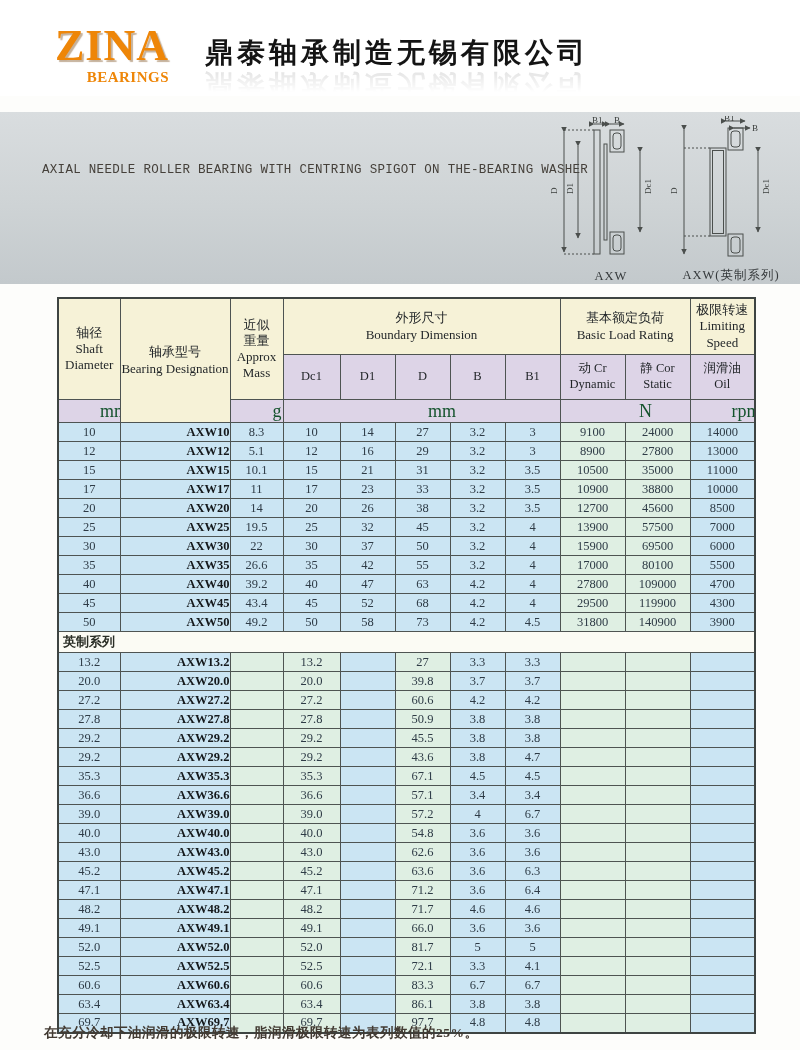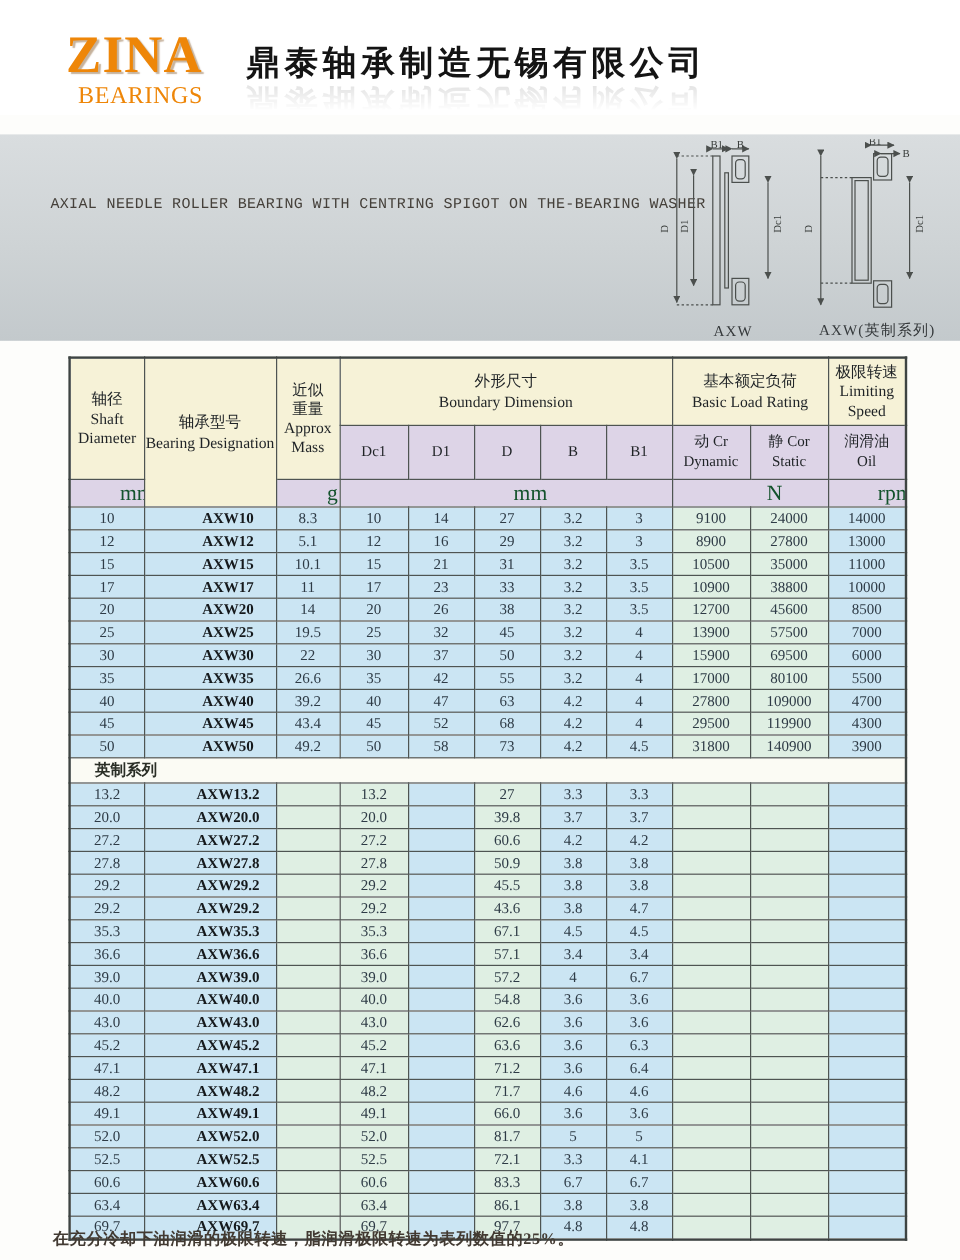--- a/index.html
+++ b/index.html
@@ -9,21 +9,21 @@
     font-family:"Liberation Serif","DejaVu Serif",serif;
   }
 
   
   .top-header { position:absolute; left:0; top:0; width:800px; height:96px; background:#ffffff;text-align:right; }
   .logo { position:absolute; left:55px; top:24px; color:var(--logo-orange); line-height:1; }
   .logo-zina {
     font-size:44px; font-weight:bold; letter-spacing:1px;
     text-shadow:2px 2px 1px rgba(110,60,5,.4);
   }
-  .logo-bearings { font-size:20px; font-weight:normal; letter-spacing:.5px; margin-top:2px; }
+  .logo-bearings { font-size:15px; font-weight:bold; letter-spacing:.5px; margin-top:2px; }
   .company {
     position:absolute; left:205px; top:34px; font-size:28px; font-weight:bold;
     color:#141414; letter-spacing:4px; white-space:nowrap;
   }
   .company-reflection {
     position:absolute; left:205px; top:66px; font-size:28px; font-weight:bold;
     color:#141414; letter-spacing:4px; white-space:nowrap;
     transform:scaleY(-1); opacity:.14;
     -webkit-mask-image:linear-gradient(0deg,rgba(0,0,0,1),rgba(0,0,0,0) 70%);
             mask-image:linear-gradient(0deg,rgba(0,0,0,1),rgba(0,0,0,0) 70%);
@@ -63,24 +63,24 @@
   }
   .spec-table th { color:#1f2326; line-height:1.25; }
   tr.h1 th { height:55px; background:var(--cream); font-size:13px; }
   tr.h2 th { height:44px; background:var(--lavender); font-size:12.5px; }
   tr.hu td { height:22px; background:var(--lavender); font-size:18px; color:#14532d;padding-left:41px; }
   th.span3 { background:var(--cream) !important;margin-top:15px; }
   tr.data-row { height:19px; }
   tr.data-row td.blue { background:var(--row-blue); }
   tr.data-row td.mint { background:var(--row-mint); }
   tr.data-row td.desig {
-    text-align:center; padding-left:30px; font-weight:bold; color:#15191c;
+    text-align:right; padding-left:30px; font-weight:bold; color:#15191c;
   }
   tr.section-row td {
-    height:20px; background:#fbfbf4; text-align:left; padding-left:20px;
+    height:20px; background:#fbfbf4; text-align:left; padding-left:4px;
     font-weight:bold; color:#2a2e26; font-size:13px;
   }
 
   
   .footnote {
     position:absolute; left:44px; top:1024px; font-size:13.5px; font-weight:bold;
     color:#423a32; letter-spacing:.5px;text-align:center;
   }
 </style>
 </head>

